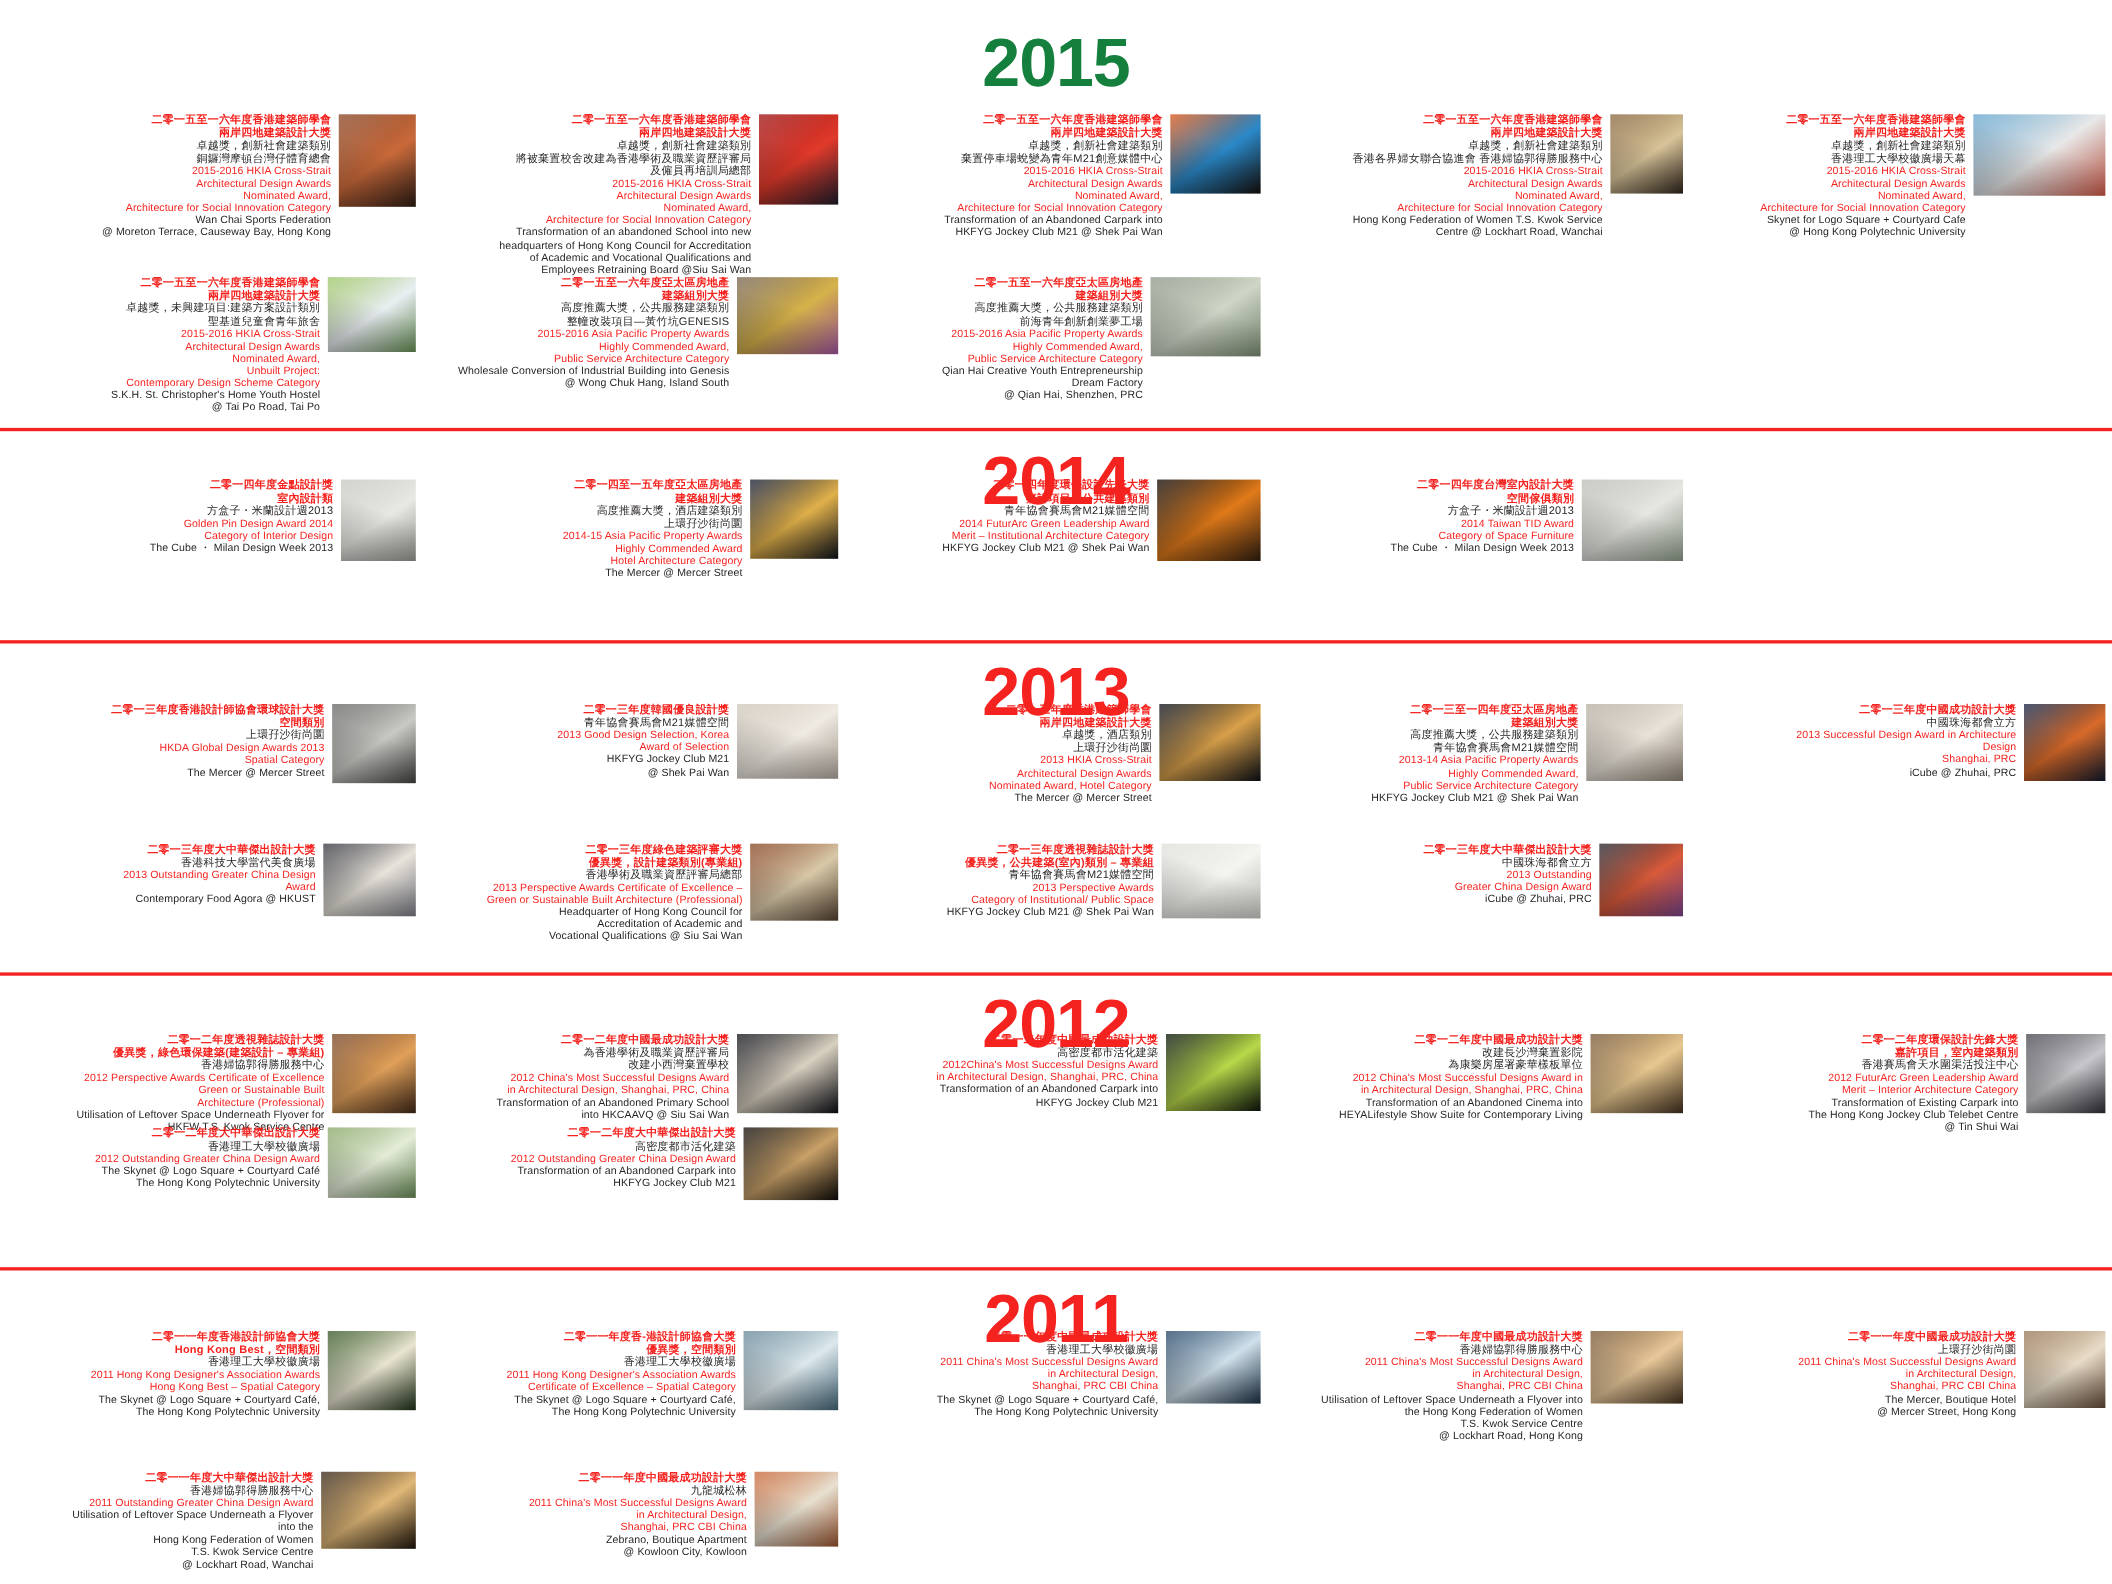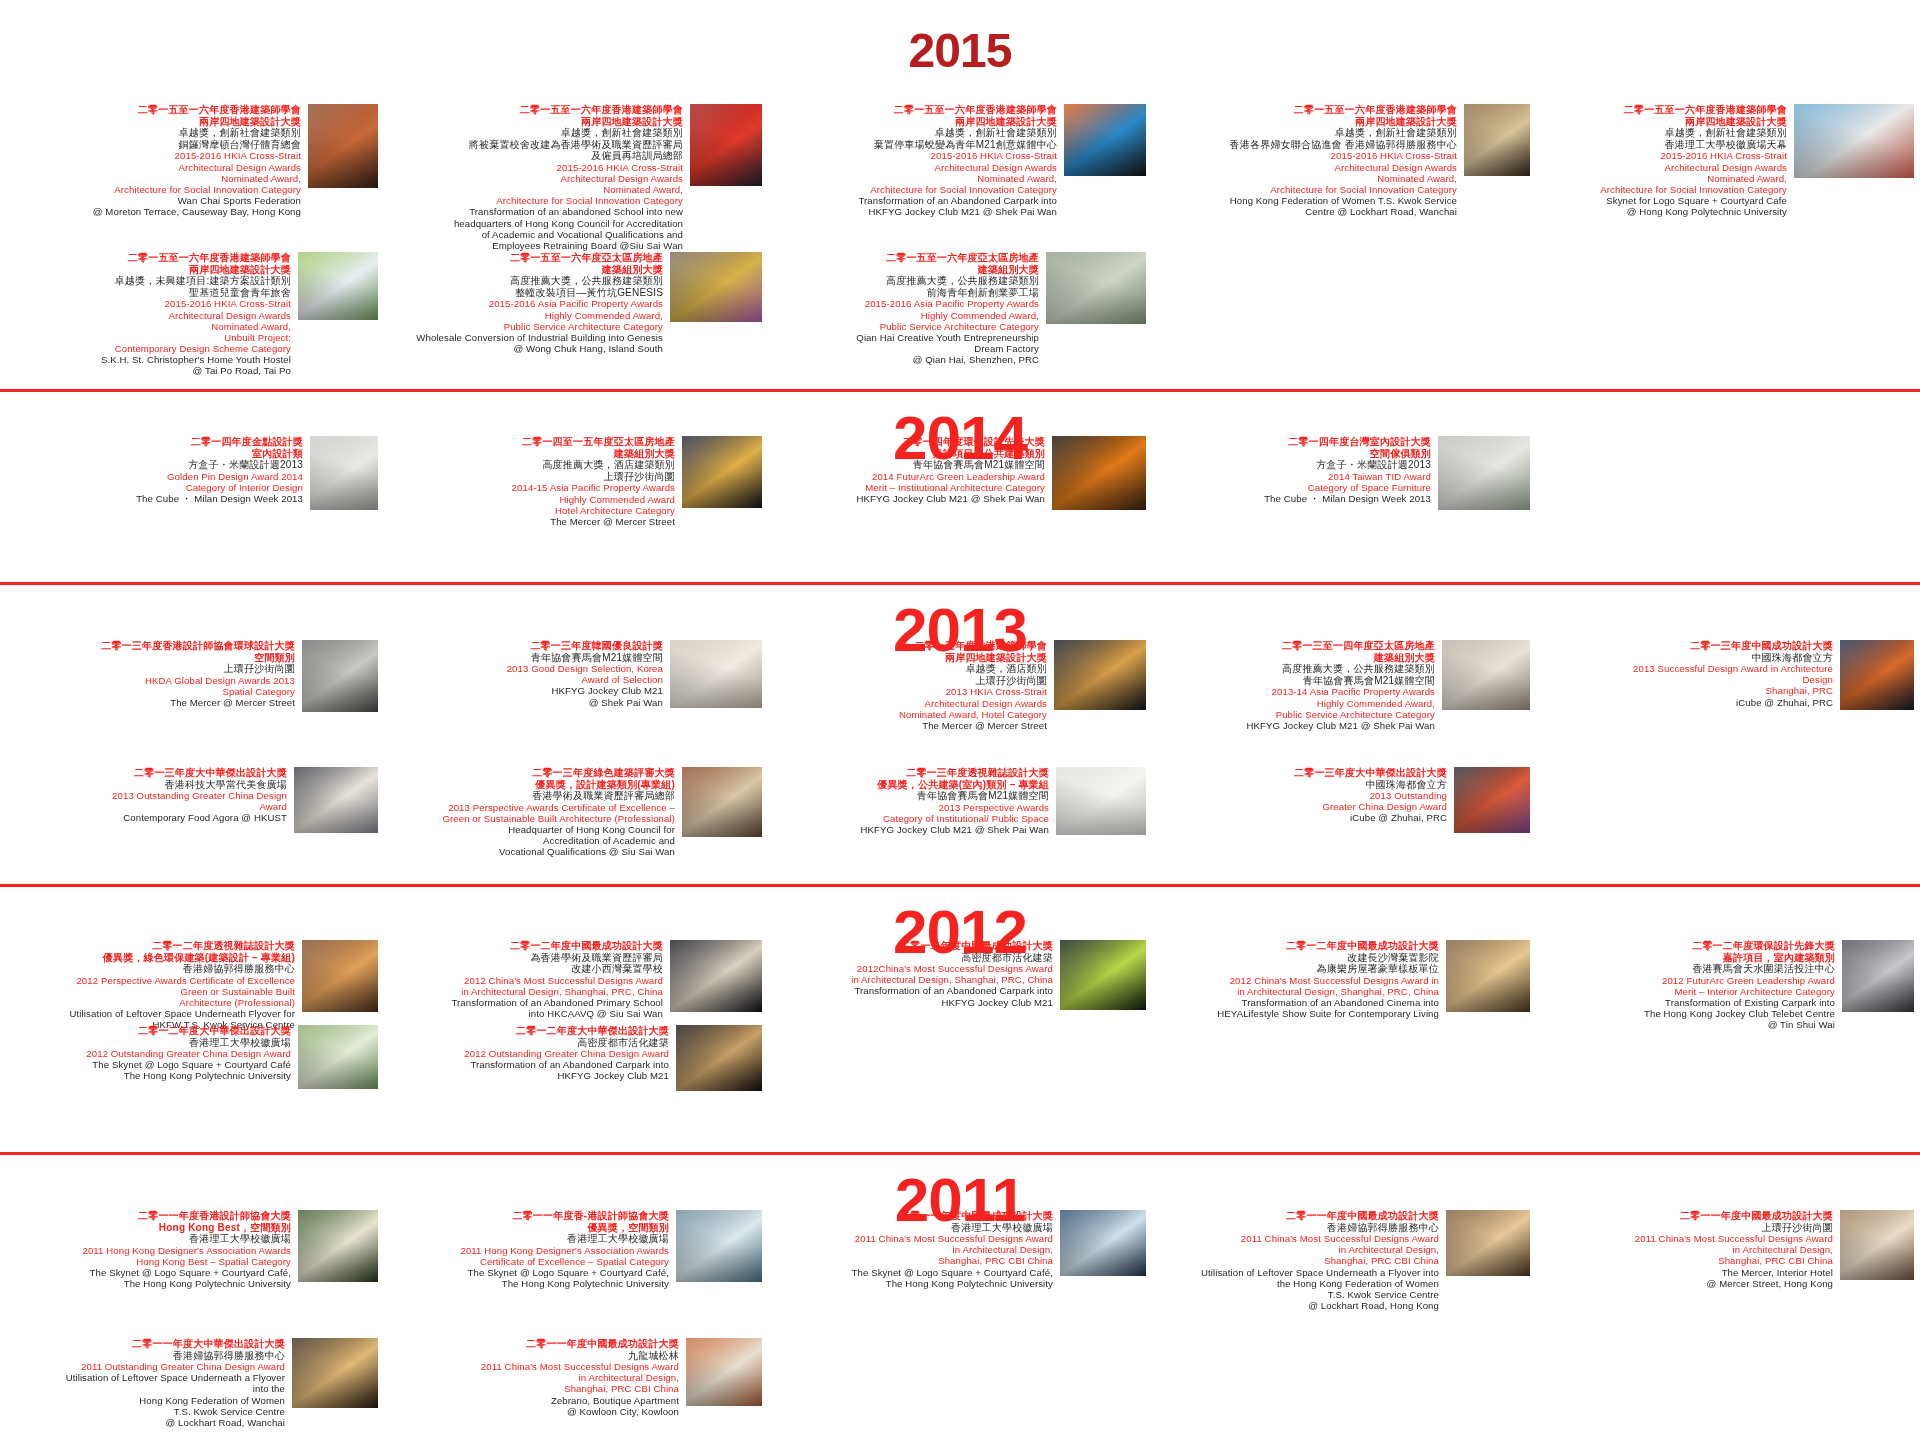--- a/index.html
+++ b/index.html
@@ -19,22 +19,22 @@
     text-align: center;
     pointer-events: none;
   }
   .page-header .sup {
     color: #f5231f;
     font-size: 17px;
     letter-spacing: .2px;
     line-height: 1.1;
   }
   .hero-year {
-    color: #b91c1c;
-    font-size: 48px;
+    color: #15803d;
+    font-size: 62px;
     font-weight: bold;
     line-height: .96;
     letter-spacing: -1px;
     margin-top: 6px;
   }
   .band-rule {
     position: absolute; left: 0; width: 1920px;
     height: 3px; background: #f5231f;
   }
   .band-year {
@@ -617,21 +617,21 @@
           </div>
         </div>
         <div class="cell">
           <div class="award">
             <div class="award-text">
               <div class="ln zh-hd">二零一一年度中國最成功設計大獎</div>
               <div class="ln zh">上環孖沙街尚圜</div>
               <div class="ln en-red">2011 China's Most Successful Designs Award</div>
               <div class="ln en-red">in Architectural Design,</div>
               <div class="ln en-red">Shanghai, PRC CBI China</div>
-              <div class="ln en-dk">The Mercer, Interior Hotel</div>
+              <div class="ln en-dk">The Mercer, Boutique Hotel</div>
               <div class="ln en-dk">@ Mercer Street, Hong Kong</div>
             </div>
             <div class="thumb" style="width: 74px; height: 70px; background: linear-gradient(145deg, rgb(154, 122, 90) 0%, rgb(232, 220, 200) 52%, rgb(90, 68, 50) 100%);"></div>
           </div>
         </div>
       </div>
       <div class="grid" style="top: 1338px;">
         <div class="cell">
           <div class="award">
             <div class="award-text">

